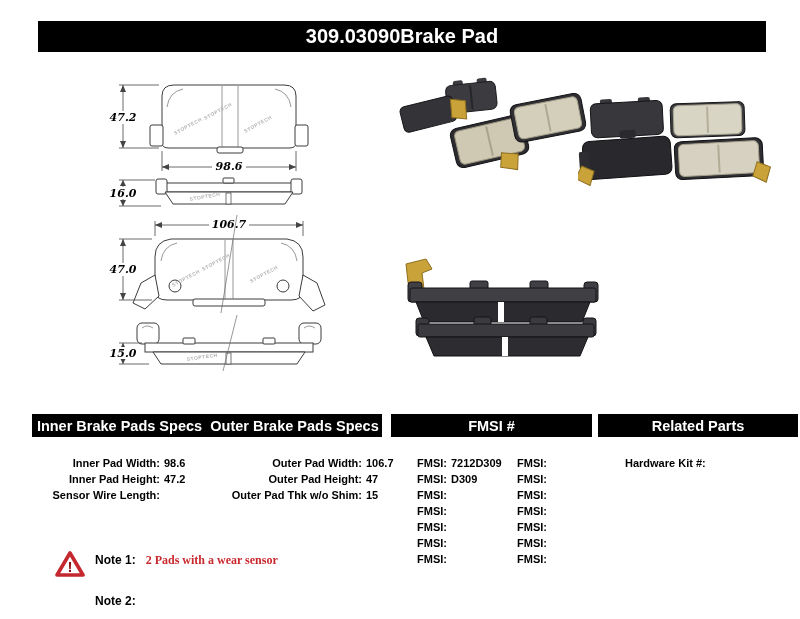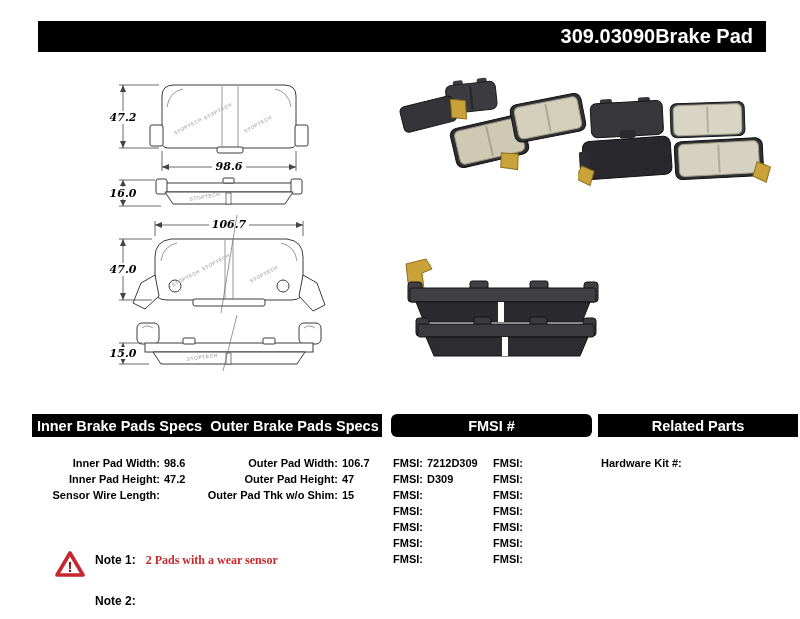--- a/index.html
+++ b/index.html
@@ -1,53 +1,53 @@
 <!DOCTYPE html>
 <html><head>
 <meta charset="utf-8">
 <style>
   * { margin:0; padding:0; box-sizing:border-box; }
   html,body { width:800px; height:619px; background:#ffffff; font-family:"Liberation Sans", sans-serif; }
   #page { position:relative; width:800px; height:619px; background:#fff; overflow:hidden; }
 
   .titlebar {
     position:absolute; left:38px; top:21px; width:728px; height:31px;
-    background:#000; color:#fff; display:flex; align-items:center; justify-content:flex-end;
+    background:#000; color:#fff; display:flex; align-items:center; justify-content:center;
     padding:0 13px; font-weight:bold; font-size:20px;
   }
 
   .drawing-svg { position:absolute; left:95px; top:65px; }
   .photo-svg { position:absolute; }
 
   .dim-text { font-family:"DejaVu Serif", serif; font-style:italic; font-weight:bold; font-size:11px; fill:#000; }
   .wm { font-family:"Liberation Sans", sans-serif; font-size:5px; font-weight:bold; fill:#b3b3b3; letter-spacing:0.5px; }
   .outline { fill:#ffffff; stroke:#3c3c3c; stroke-width:1; }
   .thin { stroke:#6b6b6b; stroke-width:0.7; fill:none; }
   .dimline { stroke:#444; stroke-width:0.8; }
   .arrow { fill:#444; }
 
   .specbar {
     position:absolute; top:414px; height:23px; background:#000; color:#fff;
     display:flex; align-items:center; font-weight:bold; font-size:14.5px;
   }
   .bar-a { left:32px; width:350px; }
   .bar-a span { flex:1; text-align:center; }
-  .bar-b { left:391px; width:201px; justify-content:center;border-radius:6px; }
+  .bar-b { left:391px; width:201px; justify-content:center; }
   .bar-c { left:598px; width:200px; justify-content:center; }
 
   .spec-col { position:absolute; top:455px; font-size:11px; font-weight:bold; color:#000; }
   .spec-row { display:flex; height:16px; line-height:16px; white-space:nowrap; }
   .inner-specs { left:30px; }
   .inner-specs .lbl { width:130px; text-align:right; }
   .outer-specs { left:203px; }
-  .outer-specs .lbl { width:135px; text-align:right; }
+  .outer-specs .lbl { width:135px; text-align:right;margin-left:24px; }
   .spec-row .val { margin-left:4px; }
   .fmsi-col1 { left:393px; }
   .fmsi-col2 { left:493px; }
-  .fmsi-col1 .lbl, .fmsi-col2 .lbl, .related-col .lbl { text-align:left; }
+  .fmsi-col1 .lbl, .fmsi-col2 .lbl, .related-col .lbl { text-align:left;margin-left:24px; }
   .related-col { left:601px; }
 
   .notes { position:absolute; left:0; top:548px; width:420px; height:50px; }
   .note-line { position:absolute; left:95px; font-size:12px; font-weight:bold; color:#000; white-space:nowrap; }
   .note1 { top:5px; }
   .note2 { top:22px;margin-top:24px; }
   .note-red { color:#c9282d; margin-left:10px;font-family:Liberation Serif, serif; }
   .warn-svg { position:absolute; left:55px; top:2px; }
 </style>
 </head>

